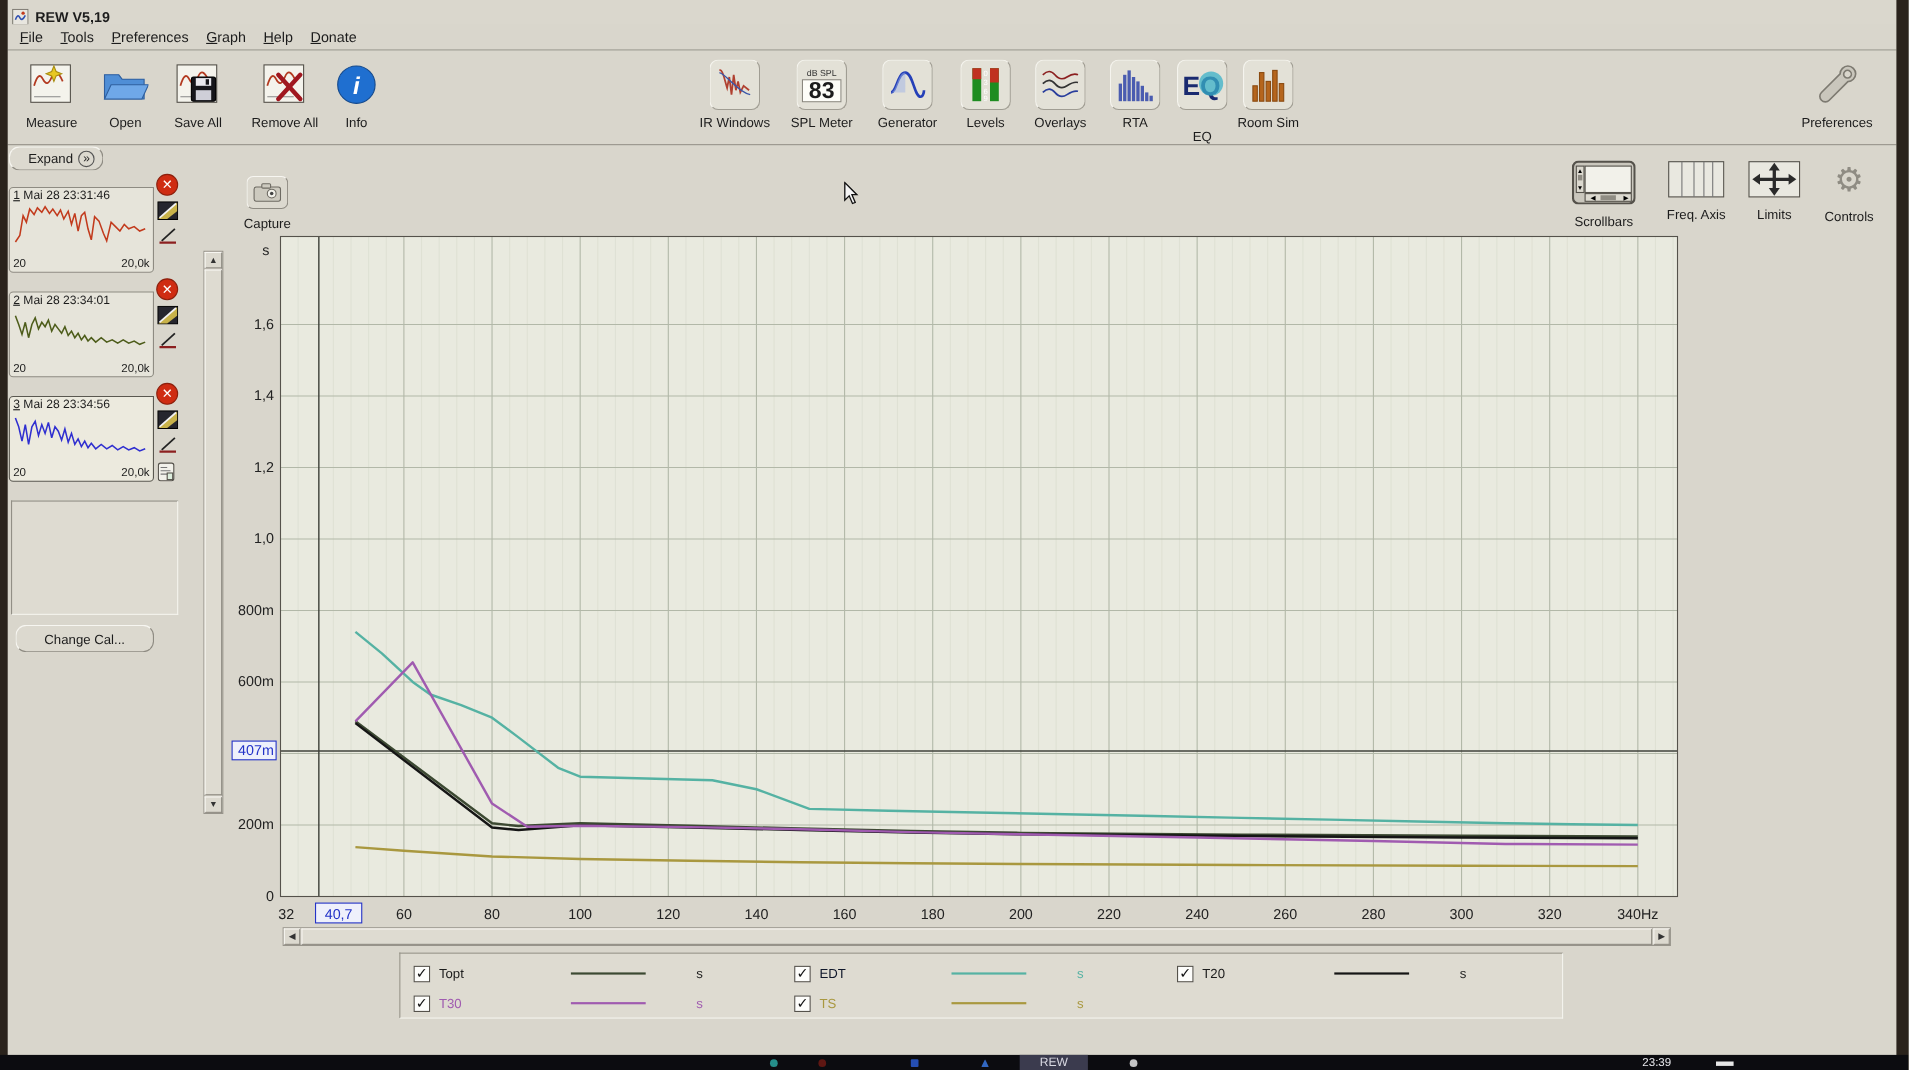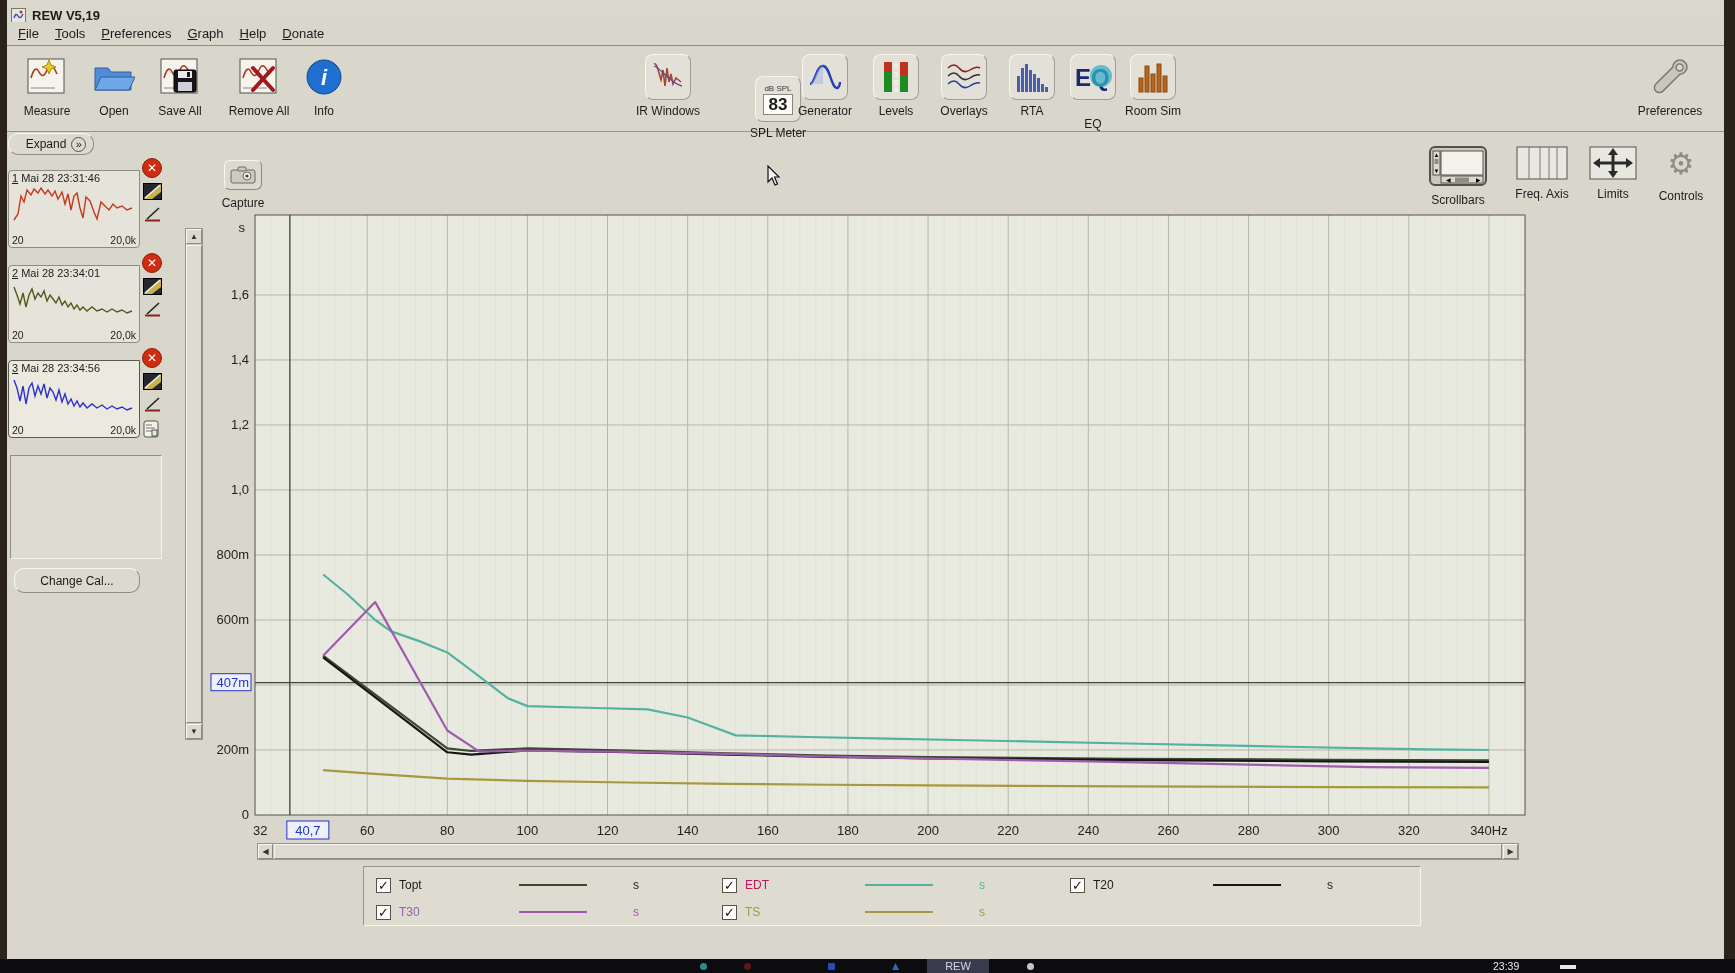--- a/index.html
+++ b/index.html
@@ -157,24 +157,24 @@
       </div>
       <div class="tb-item" style="left: 623px;">
         <div class="icon-btn">
           <svg width="34" height="34">
             <path d="M3 4 C6 2 8 14 10 20 L12 10 L14 26 L16 8 L18 22 L20 14 L22 24 L25 18 L30 22" stroke="#b04030" stroke-width="1.6" fill="none"></path>
             <path d="M3 6 C10 8 20 24 31 26" stroke="#3a56a8" stroke-width="1.3" fill="none"></path>
           </svg>
         </div>
         <div class="tb-label">IR Windows</div>
       </div>
-      <div class="tb-item" style="left: 733px; margin-top: 22px;">
+      <div class="tb-item" style="left: 702px;">
         <div class="icon-btn" style="gap:1px">
       <div style="font-size:8px;color:#333">dB SPL</div>
-      <div style="font-size:17px;font-weight:bold;background:#fdfdf8;border:1px solid #8a877e;padding:0 5px;line-height:19px">83</div>
+      <div style="font-size:21px;font-weight:bold;background:#fdfdf8;border:1px solid #8a877e;padding:0 5px;line-height:19px">83</div>
         </div>
         <div class="tb-label">SPL Meter</div>
       </div>
       <div class="tb-item" style="left: 780px;">
         <div class="icon-btn">
           <svg width="36" height="34">
             <path d="M3 24 C8 24 9 6 16 6 C23 6 24 28 30 28 C32 28 33 24 33 22" stroke="#2540b8" stroke-width="2.4" fill="none"></path>
             <path d="M3 24 C8 24 9 6 16 6 L16 24 Z" fill="#9fb4e8" opacity="0.5"></path>
           </svg>
         </div>
@@ -558,21 +558,21 @@
 
   <div id="legend">
       <div class="leg-cell" style="left: 12px; top: 5px;">
         <div class="leg-check">✓</div>
      <span class="leg-label" style="color:#1c1c1c">Topt</span>
      <span class="leg-line" style="border-top-color:#3c4932"></span>
      <span class="leg-unit" style="color:#1c1c1c">s</span>
       </div>
       <div class="leg-cell" style="left: 358px; top: 5px;">
         <div class="leg-check">✓</div>
-     <span class="leg-label" style="color:#be185d">EDT</span>
+     <span class="leg-label" style="color:#0f172a">EDT</span>
      <span class="leg-line" style="border-top-color:#55b2a3"></span>
      <span class="leg-unit" style="color:#55b2a3">s</span>
       </div>
       <div class="leg-cell" style="left: 706px; top: 5px;">
         <div class="leg-check">✓</div>
      <span class="leg-label" style="color:#1c1c1c">T20</span>
      <span class="leg-line" style="border-top-color:#151515"></span>
      <span class="leg-unit" style="color:#1c1c1c">s</span>
       </div>
       <div class="leg-cell" style="left: 12px; top: 32px;">

